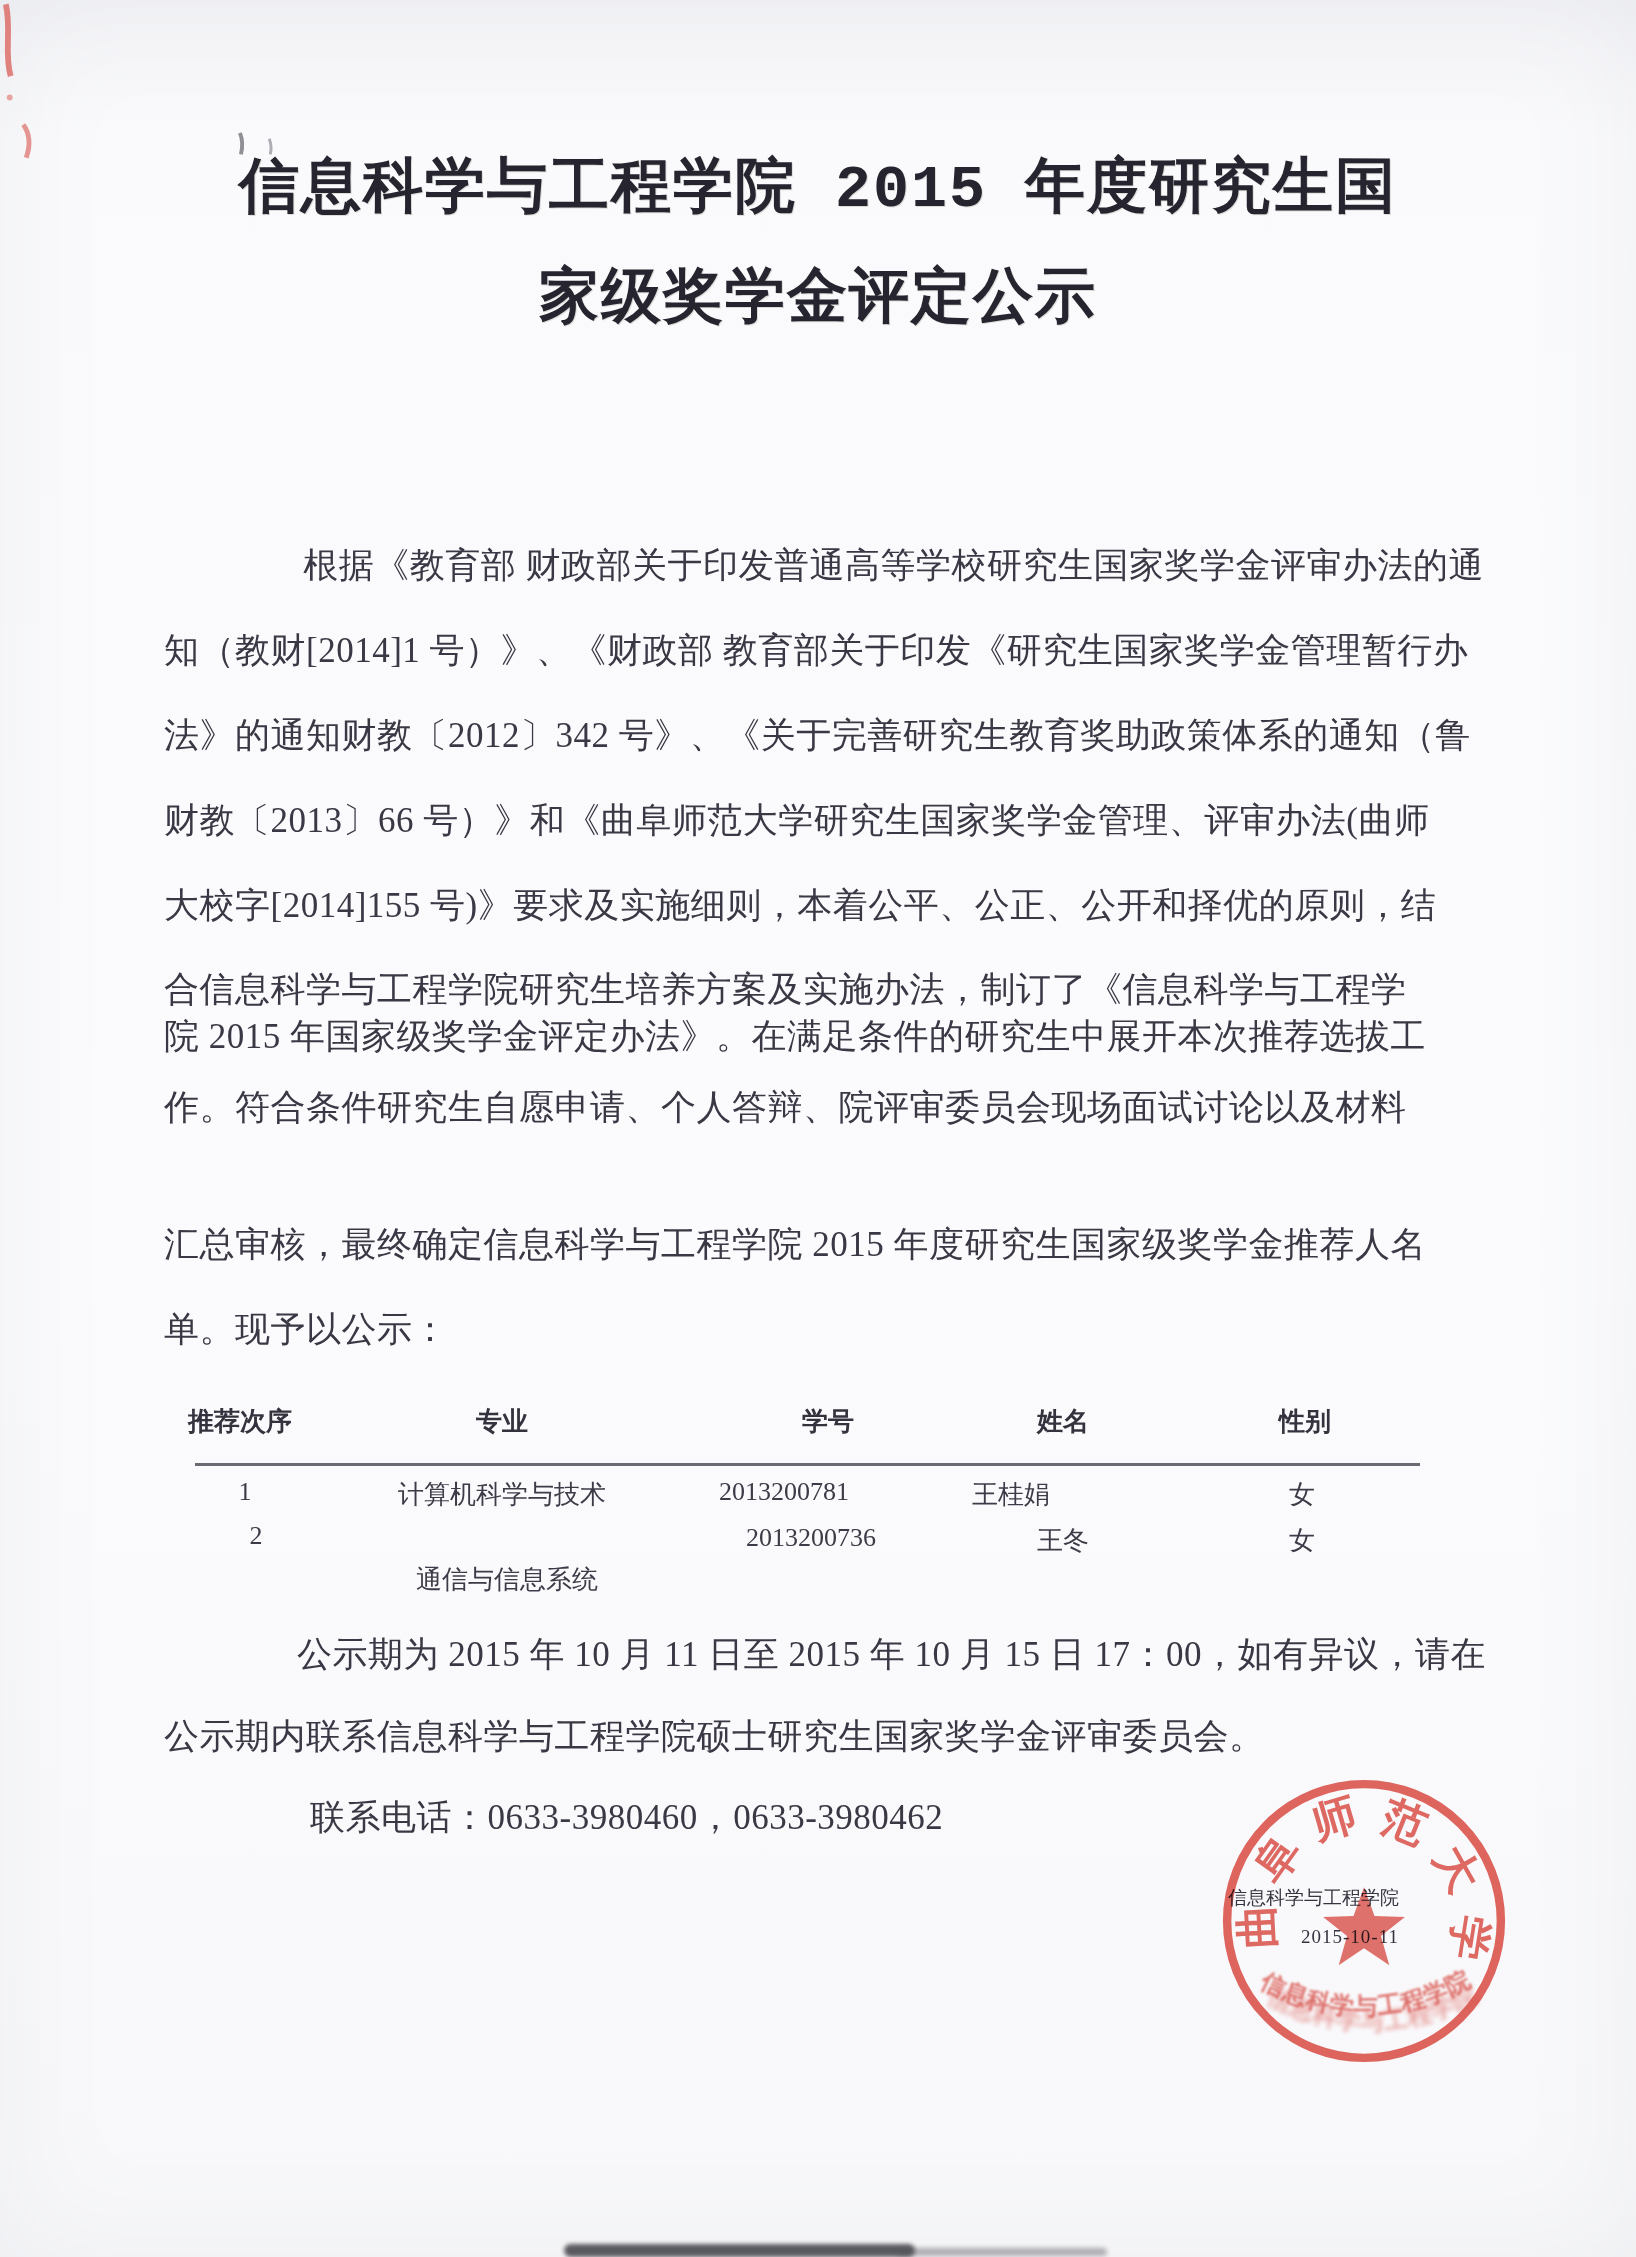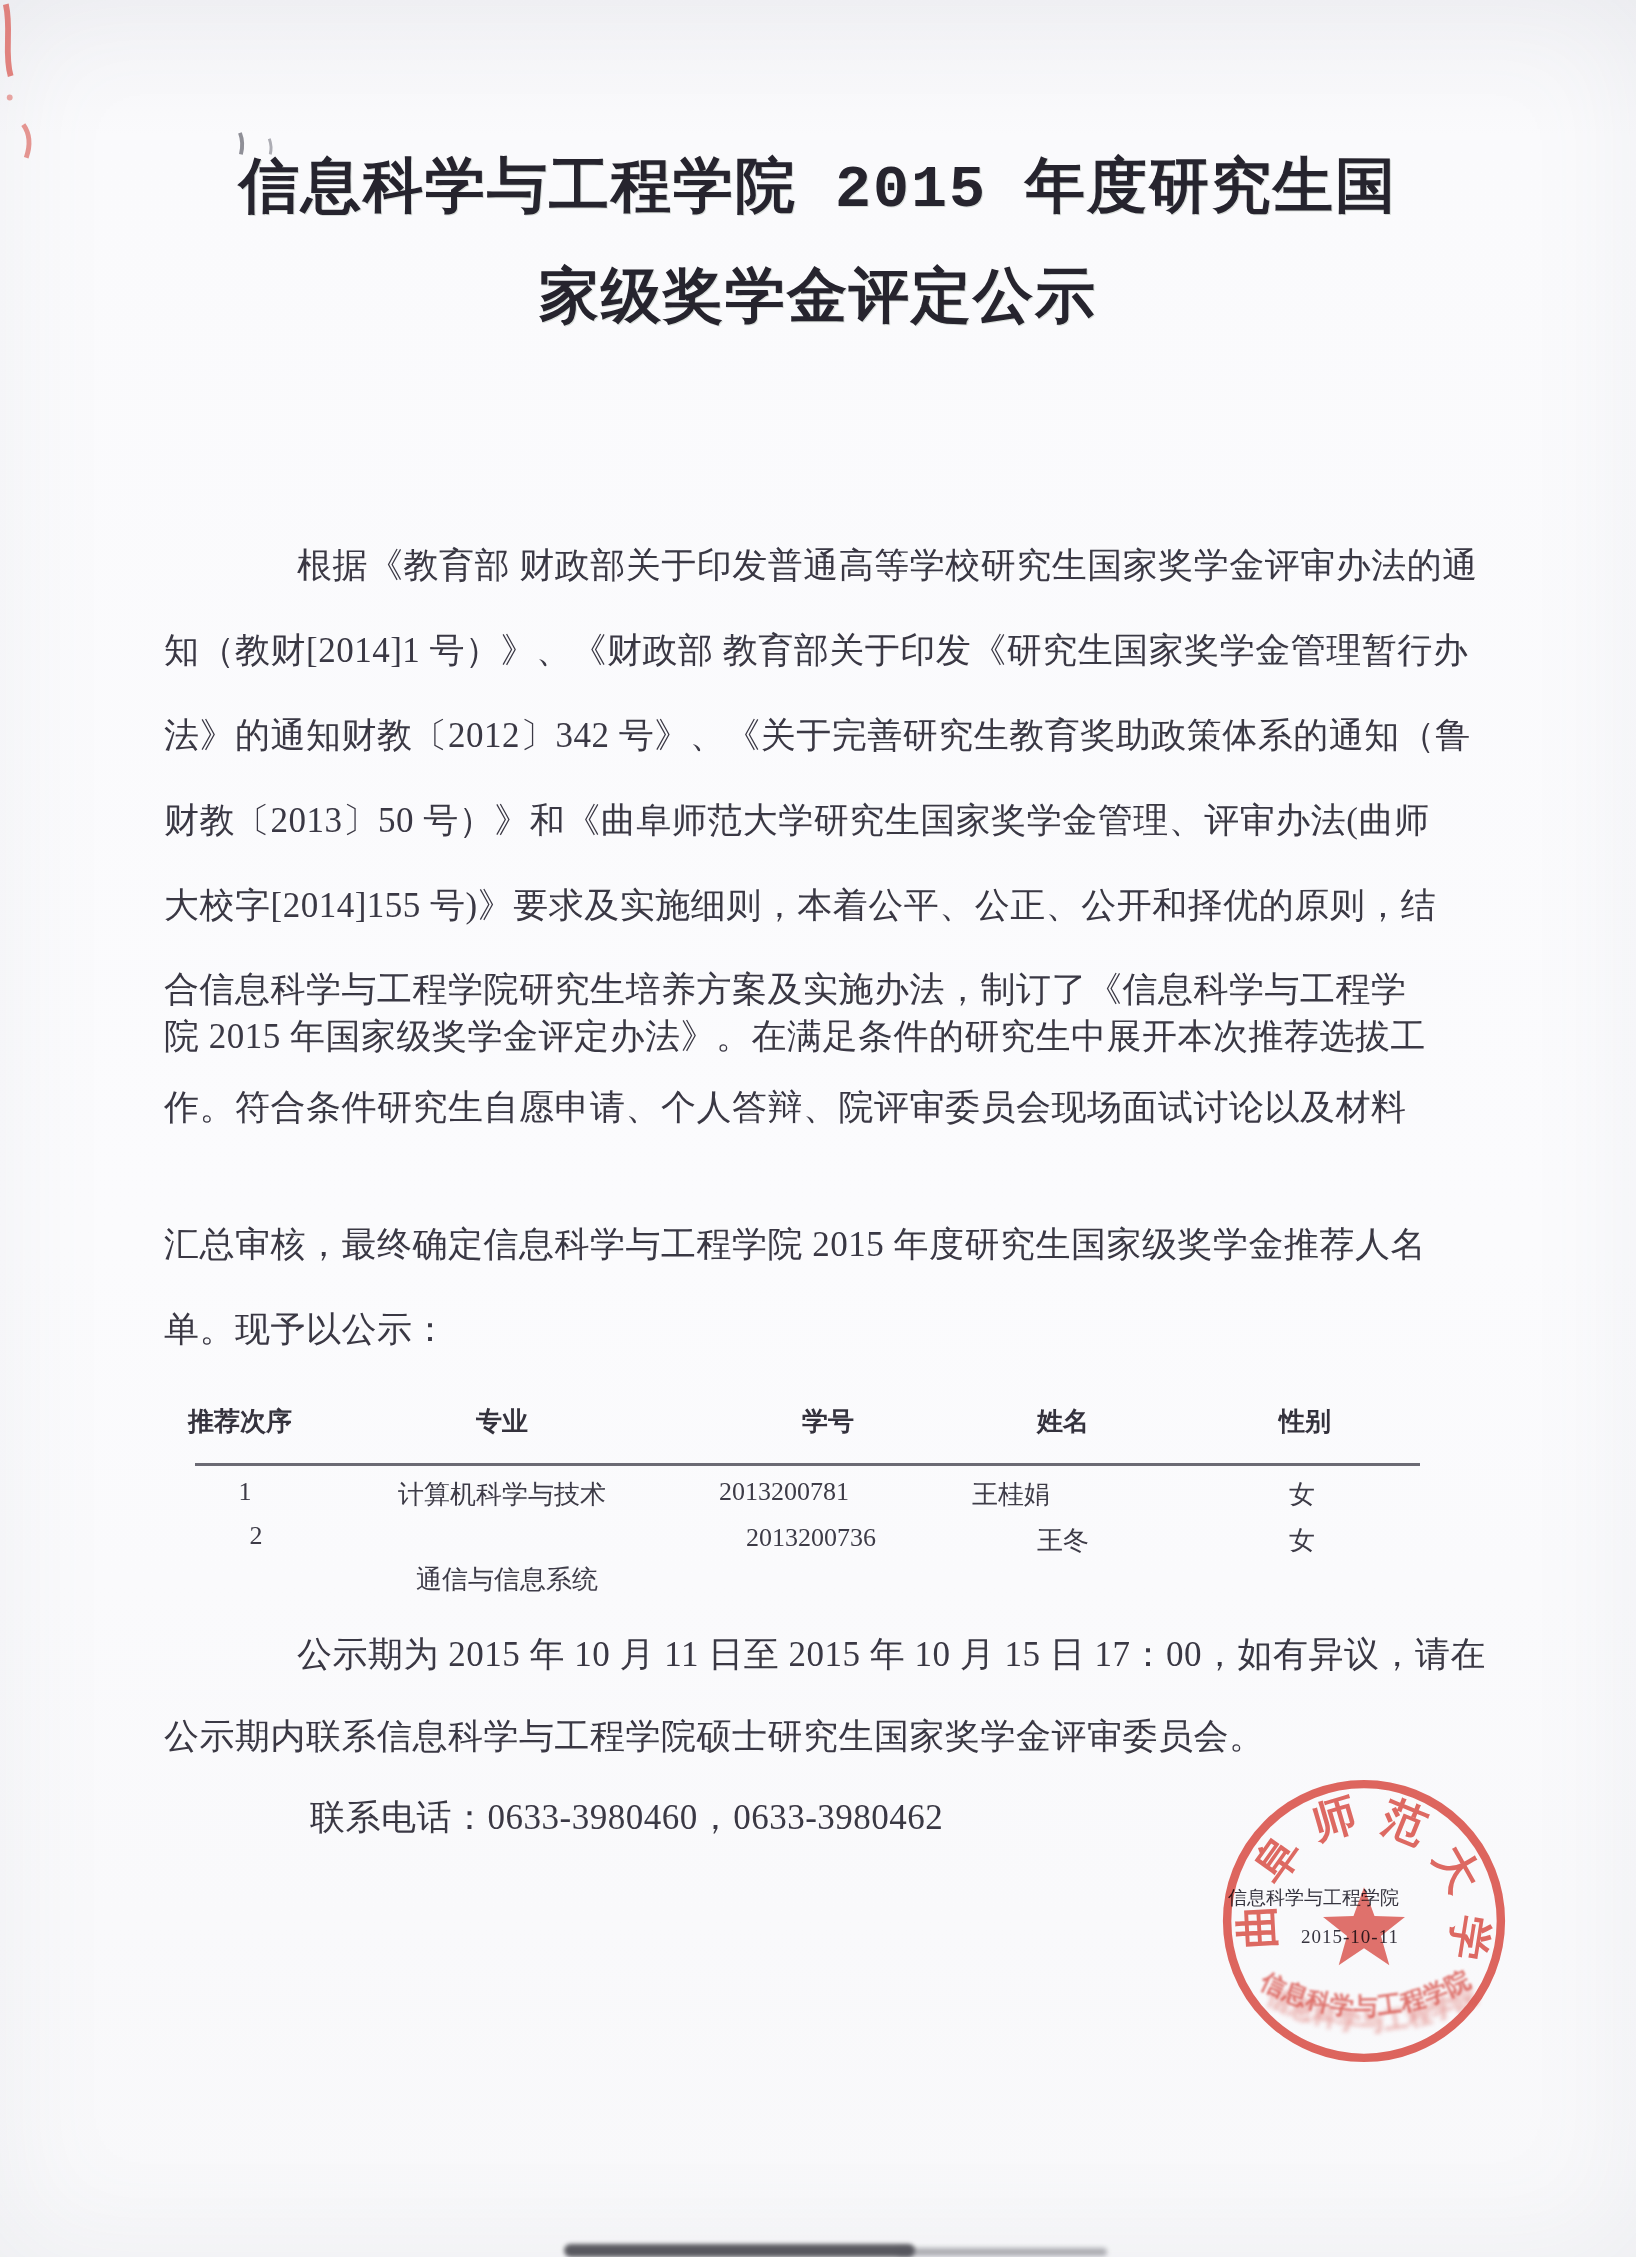--- a/index.html
+++ b/index.html
@@ -33,24 +33,24 @@
   .smudge2{left:897px;top:2248px;width:210px;height:7.8px;background:#55555e;border-radius:4.9px;filter:blur(2.9px);opacity:.45;}
 </style>
 </head>
 <body>
 
 <div class="page">
 
   <div class="title" style="top:146px;">信息科学与工程学院 2015 年度研究生国</div>
   <div class="title" style="top:256px;">家级奖学金评定公示</div>
 
-  <div class="bline indent" style="top:542px;">根据《教育部 财政部关于印发普通高等学校研究生国家奖学金评审办法的通</div>
+  <div class="bline indent" style="top:542px;text-align:center;">根据《教育部 财政部关于印发普通高等学校研究生国家奖学金评审办法的通</div>
   <div class="bline" style="top:627px;">知（教财[2014]1 号）》、《财政部 教育部关于印发《研究生国家奖学金管理暂行办</div>
   <div class="bline" style="top:712px;">法》的通知财教〔2012〕342 号》、《关于完善研究生教育奖助政策体系的通知（鲁</div>
-  <div class="bline" style="top:797px;">财教〔2013〕50 号）》和《曲阜师范大学研究生国家奖学金管理、评审办法(曲师</div>
+  <div class="bline" style="top:797px;">财教〔2013〕66 号）》和《曲阜师范大学研究生国家奖学金管理、评审办法(曲师</div>
   <div class="bline" style="top:882px;">大校字[2014]155 号)》要求及实施细则，本着公平、公正、公开和择优的原则，结</div>
   <div class="bline" style="top:966px;">合信息科学与工程学院研究生培养方案及实施办法，制订了《信息科学与工程学</div>
   <div class="bline" style="top:1013px;">院 2015 年国家级奖学金评定办法》。在满足条件的研究生中展开本次推荐选拔工</div>
   <div class="bline" style="top:1084px;">作。符合条件研究生自愿申请、个人答辩、院评审委员会现场面试讨论以及材料</div>
   <div class="bline" style="top:1221px;">汇总审核，最终确定信息科学与工程学院 2015 年度研究生国家级奖学金推荐人名</div>
   <div class="bline" style="top:1306px;">单。现予以公示：</div>
 
   <div>
     <span class="tcell th" style="left:240px;top:1404px;">推荐次序</span>
     <span class="tcell th" style="left:502px;top:1404px;">专业</span>

